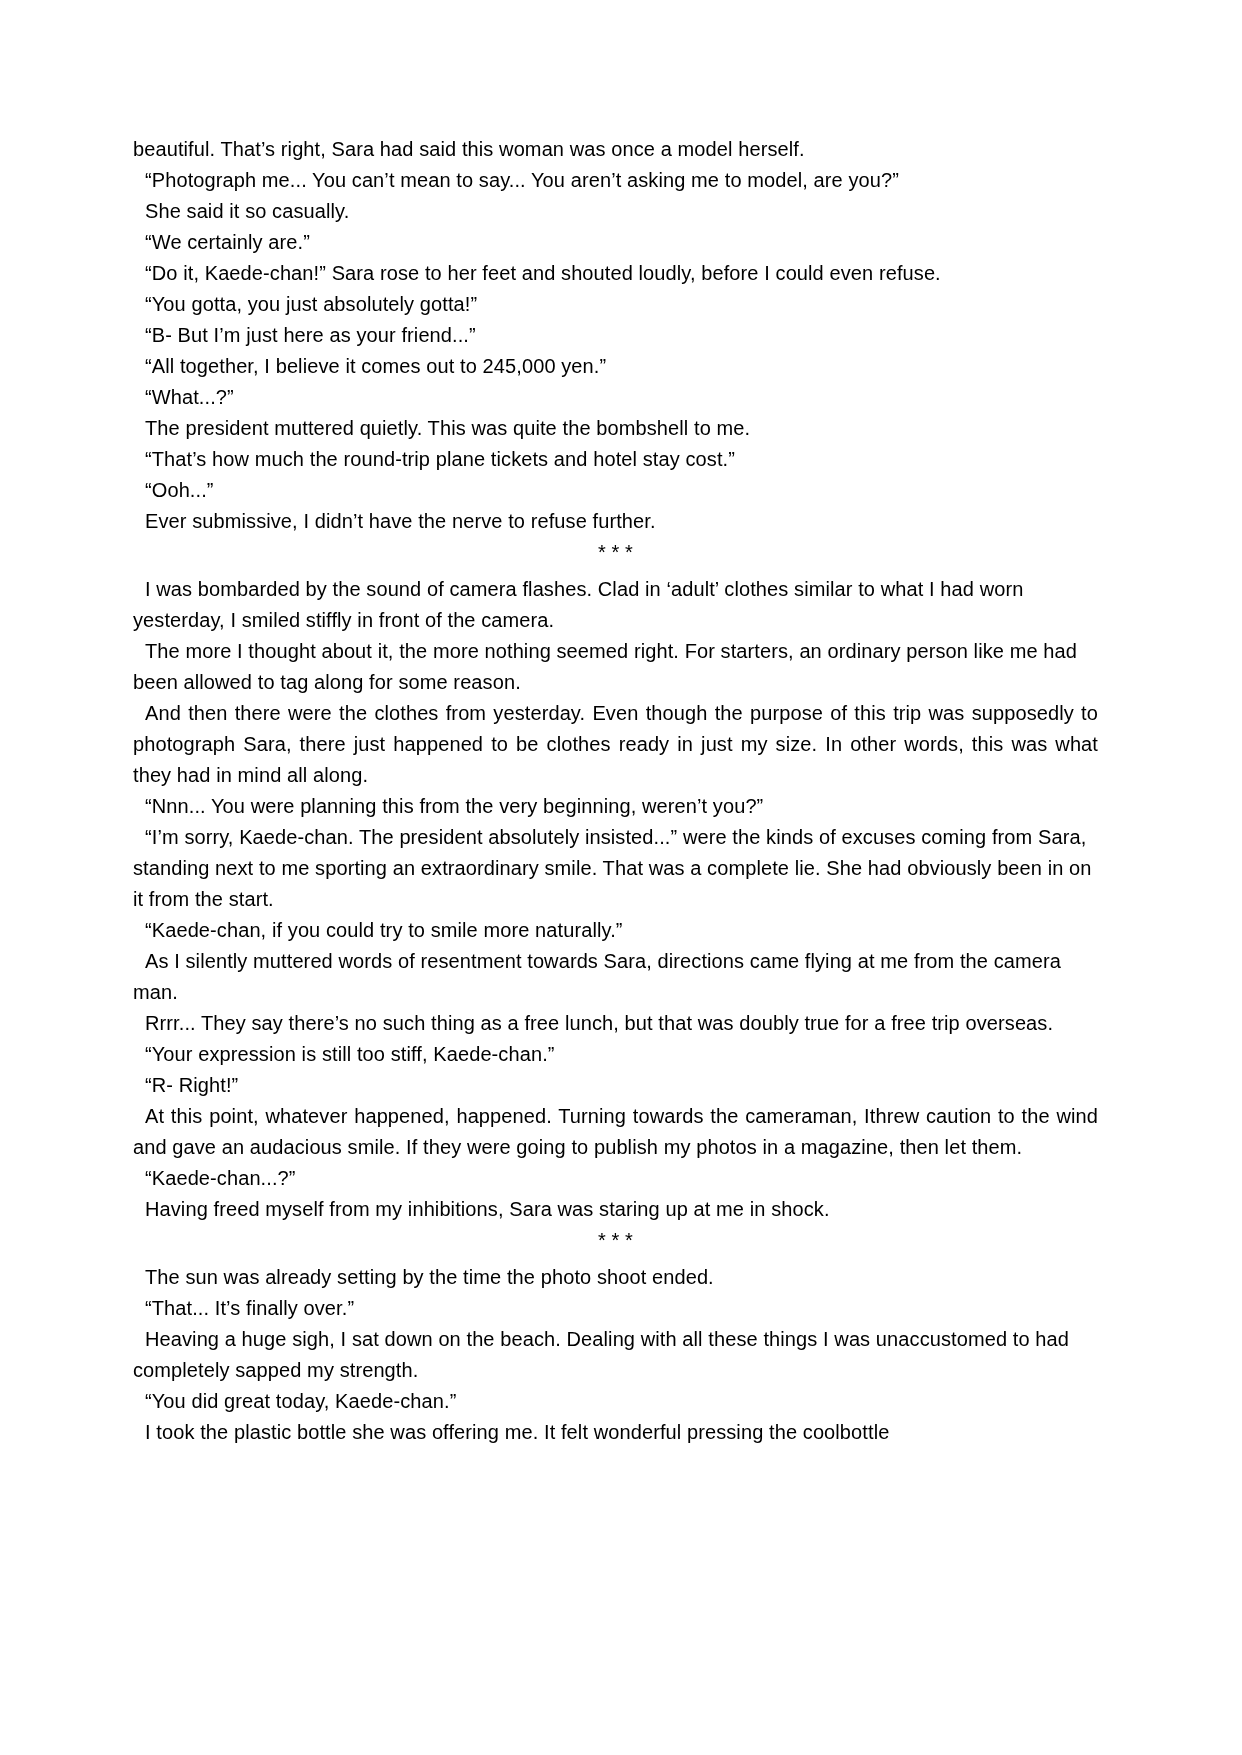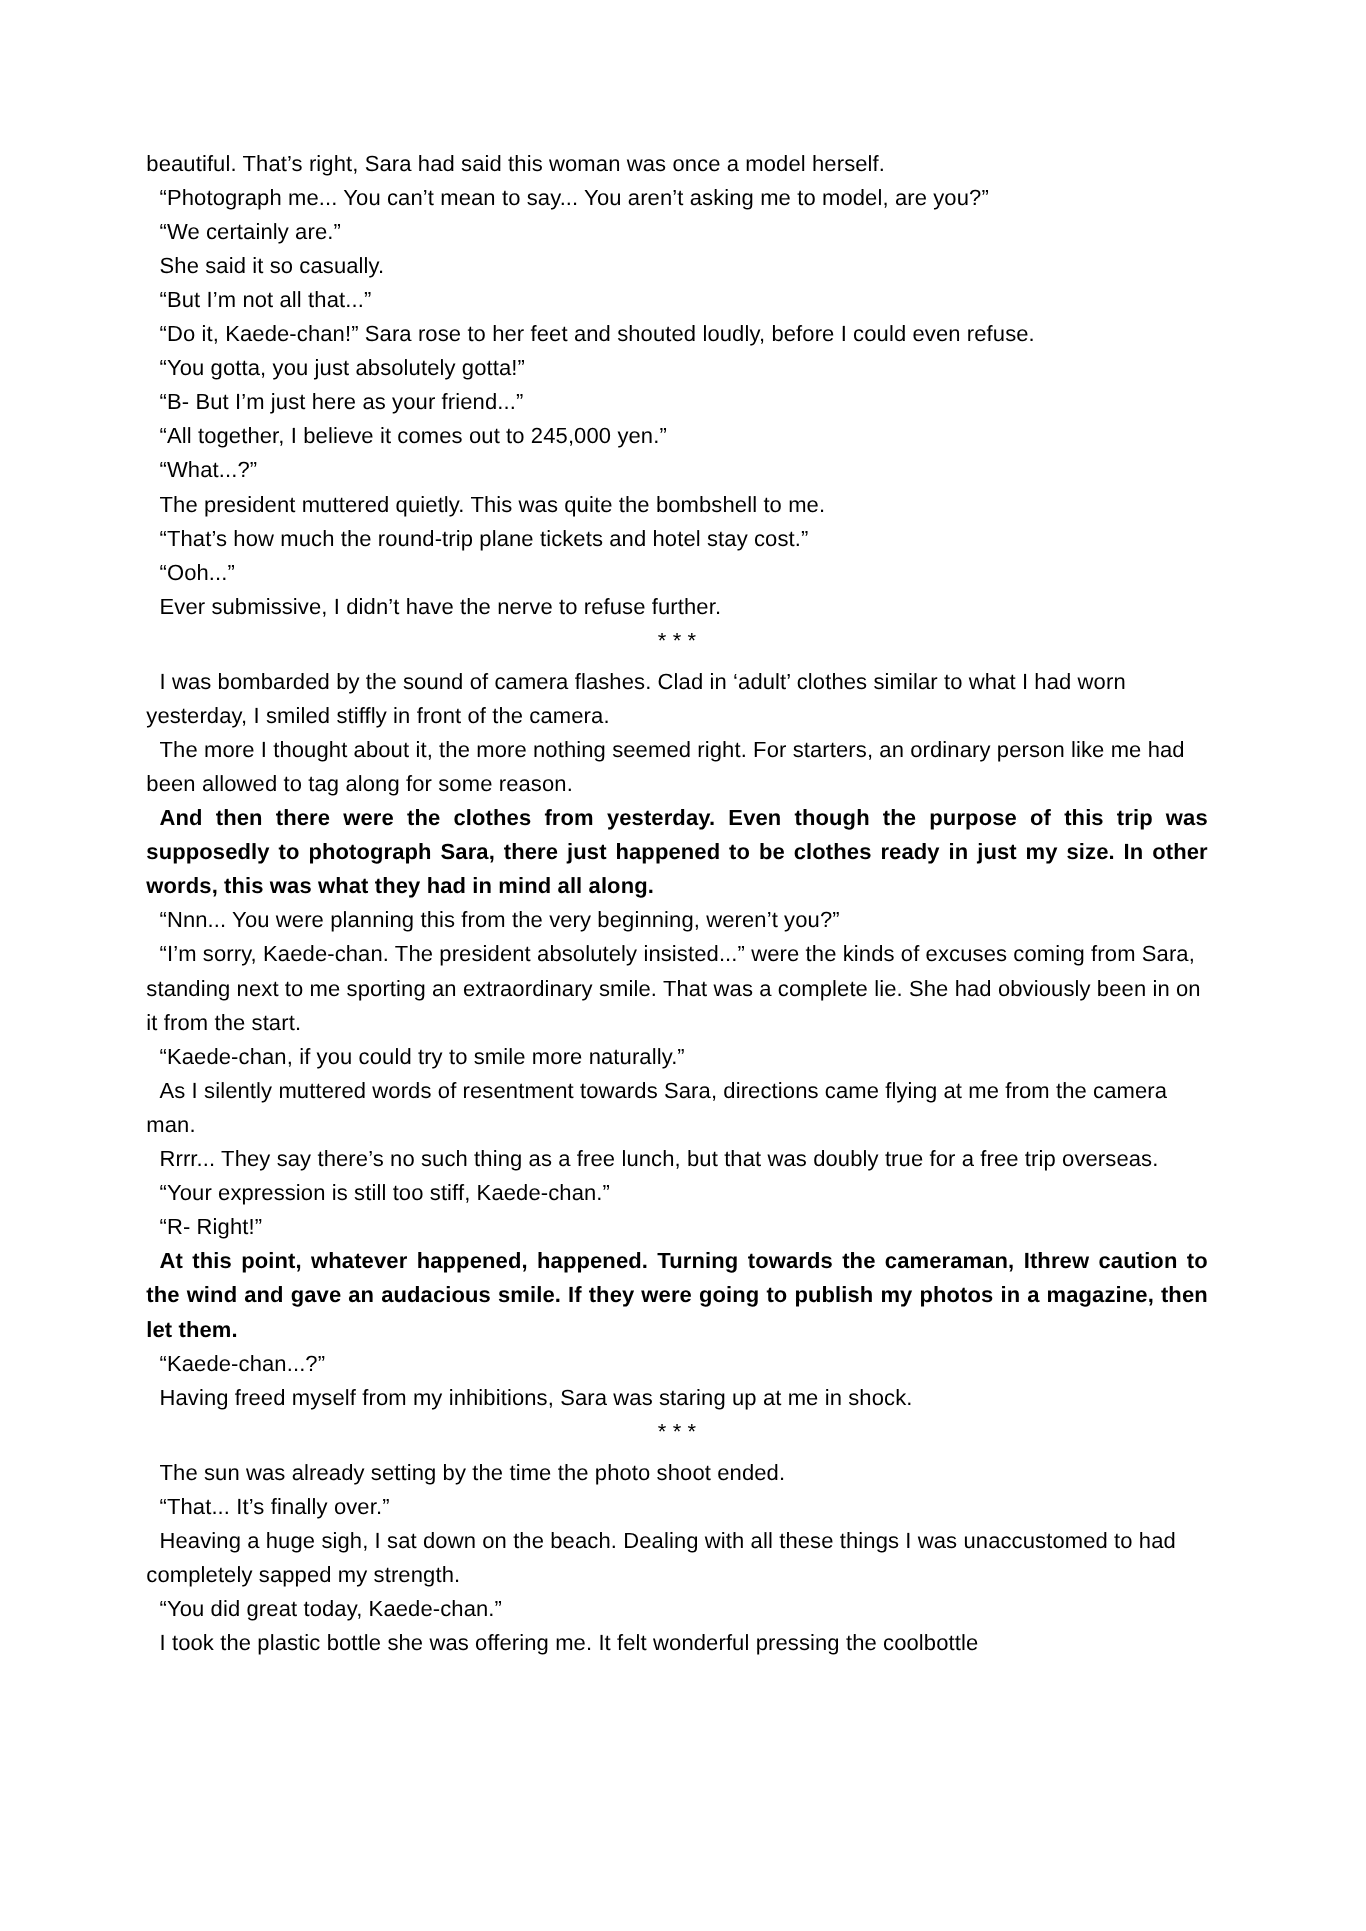--- a/index.html
+++ b/index.html
@@ -28,38 +28,36 @@
   }
   .para {
     margin: 0;
     text-align: left;
   }
   .para.indent {
     text-indent: 12px;
   }
   .para.justify {
     text-align: justify;
-    font-weight: bold;
   }
   .divider {
     text-align: center;
     margin: 0 0 6px 0;
     font-size: 20px;
   }
 </style>
 </head>
 <body>
 
 <div class="page">
   <div class="text-column" id="text-column">
       <p class="para">beautiful. That’s right, Sara had said this woman was once a model herself.</p>
       <p class="para indent">“Photograph me... You can’t mean to say... You aren’t asking me to model, are you?”</p>
+      <p class="para indent">She said it so casually.</p>
       <p class="para indent">“We certainly are.”</p>
-      <p class="para indent">She said it so casually.</p>
-      <p class="para indent">“But I’m not all that...”</p>
       <p class="para indent">“Do it, Kaede-chan!” Sara rose to her feet and shouted loudly, before I could even refuse.</p>
       <p class="para indent">“You gotta, you just absolutely gotta!”</p>
       <p class="para indent">“B- But I’m just here as your friend...”</p>
       <p class="para indent">“All together, I believe it comes out to 245,000 yen.”</p>
       <p class="para indent">“What...?”</p>
       <p class="para indent">The president muttered quietly. This was quite the bombshell to me.</p>
       <p class="para indent">“That’s how much the round-trip plane tickets and hotel stay cost.”</p>
       <p class="para indent">“Ooh...”</p>
       <p class="para indent">Ever submissive, I didn’t have the nerve to refuse further.</p>
       <div class="divider">* * *</div>

